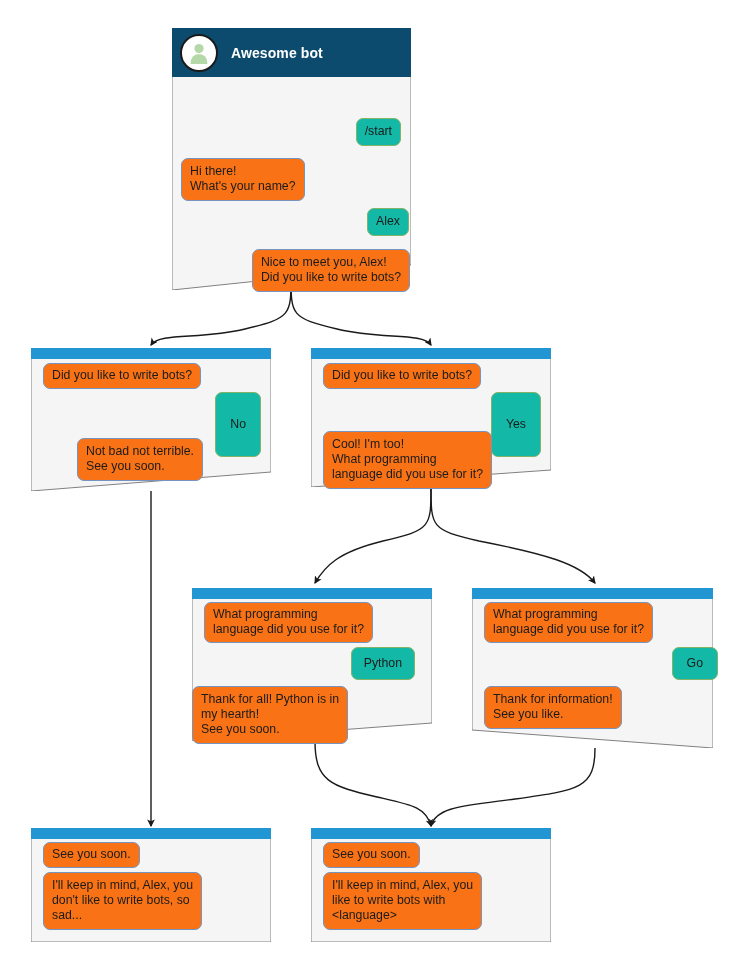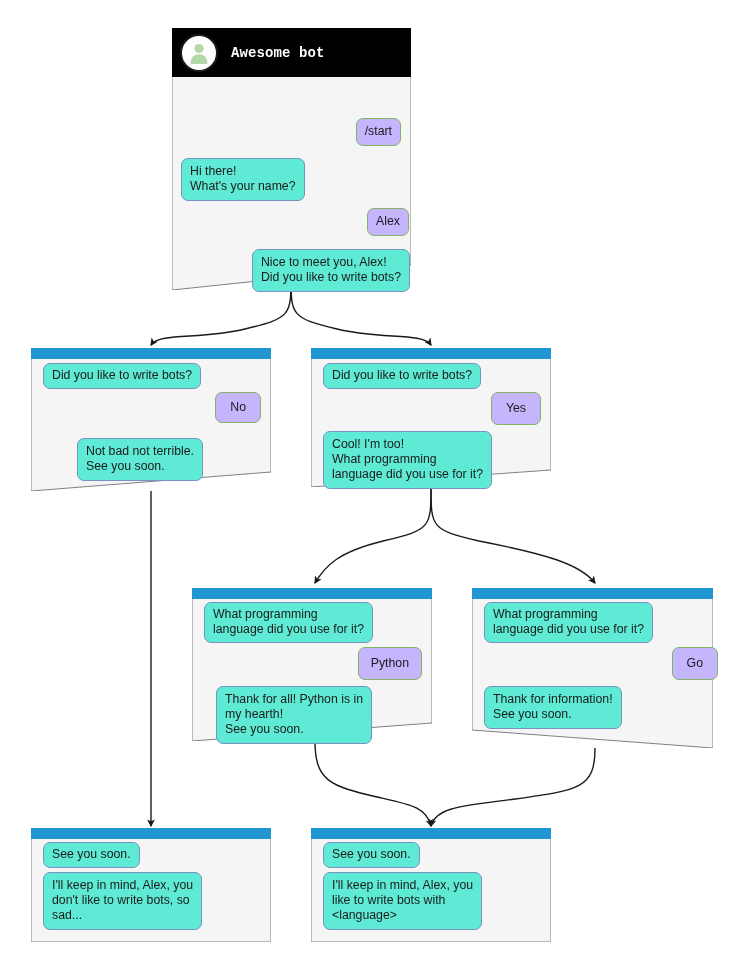--- a/index.html
+++ b/index.html
@@ -103,25 +103,25 @@
     box-sizing: border-box;
     border-radius: 7px;
     font-size: 12.3px;
     line-height: 15px;
     color: #1b1b1b;
     padding: 5px 8px 6px 8px;
     white-space: pre-line;
     display: inline-block;
   }
   .bubble.bot {
-    background: #5eead4;
+    background: #f97316;
     border: 1px solid #7594c0;
   }
   .bubble.user {
-    background: #c4b5fd;
+    background: #14b8a6;
     border: 1px solid #82b366;
     text-align: left;
   }
   .bubble.thin-pad {
     padding: 4px 8px 5px 8px;
   }
 </style>
 </head>
 <body>
 
@@ -144,21 +144,21 @@
 
     <path d="M 315 741 C 315 781, 330 786, 377 797 C 412 805, 426 807, 431 826" fill="none" stroke="#1a1a1a" stroke-width="1.4" marker-end="url(#arrow)"></path>
     <path d="M 595 748 C 595 788, 580 790, 515 799 C 462 806, 436 807, 431 826" fill="none" stroke="#1a1a1a" stroke-width="1.4" marker-end="url(#arrow)"></path>
   </svg>
 
   <div class="node" style="left:172px; top:28px; width:239px; height:262px;">
     <svg class="node-shape" viewBox="0 0 239 262" preserveAspectRatio="none">
       <path d="M 0 0 L 239 0 L 239 237 L 0 262 Z" fill="#f5f5f5" stroke="#808080" stroke-width="1"></path>
     </svg>
     <div class="node-inner">
-      <div class="node-header big" style="width:239px; background:#000000;font-family:Liberation Mono, monospace;">
+      <div class="node-header big" style="width:239px; background:#0c4a6e;">
         <span class="avatar">
           <svg width="26" height="26" viewBox="0 0 26 26">
             <circle cx="13" cy="8.6" r="4.6" fill="#b5d8a8"></circle>
             <path d="M 4.6 24 C 4.6 16.6, 8.4 14.2, 13 14.2 C 17.6 14.2, 21.4 16.6, 21.4 24 Z" fill="#b5d8a8"></path>
           </svg>
         </span>
         <span class="node-title">Awesome bot</span>
       </div>
 
       <div class="msg-row user" style="left:0; top:90px; width:229px;">
@@ -186,21 +186,21 @@
       <path d="M 0 0 L 240 0 L 240 124 L 0 143 Z" fill="#f5f5f5" stroke="#808080" stroke-width="1"></path>
     </svg>
     <div class="node-inner">
       <div class="node-header thin" style="width:240px; background:#2196d3;"></div>
 
       <div class="msg-row bot" style="left:12px; top:15px; width:226px;">
         <span class="bubble bot thin-pad">Did you like to write bots?</span>
       </div>
 
       <div class="msg-row user" style="left:0; top:44px; width:230px;">
-        <span class="bubble user" style="padding:7px 14px;">No</span>
+        <span class="bubble user" style="padding:24px 14px;">No</span>
       </div>
 
       <div class="msg-row bot" style="left:12px; top:90px; width:184px;padding-left:34px;">
         <span class="bubble bot">Not bad not terrible.
 See you soon.</span>
       </div>
     </div>
   </div>
 
   <div class="node" style="left:311px; top:348px; width:240px; height:139px;">
@@ -208,21 +208,21 @@
       <path d="M 0 0 L 240 0 L 240 122 L 0 139 Z" fill="#f5f5f5" stroke="#808080" stroke-width="1"></path>
     </svg>
     <div class="node-inner">
       <div class="node-header thin" style="width:240px; background:#2196d3;"></div>
 
       <div class="msg-row bot" style="left:12px; top:15px; width:226px;">
         <span class="bubble bot thin-pad">Did you like to write bots?</span>
       </div>
 
       <div class="msg-row user" style="left:0; top:44px; width:230px;">
-        <span class="bubble user" style="padding:8px 14px;">Yes</span>
+        <span class="bubble user" style="padding:24px 14px;">Yes</span>
       </div>
 
       <div class="msg-row bot" style="left:12px; top:83px; width:260px;">
         <span class="bubble bot">Cool! I'm too!
 What programming
 language did you use for it?</span>
       </div>
     </div>
   </div>
 
@@ -231,25 +231,25 @@
       <path d="M 0 0 L 240 0 L 240 135 L 0 153 Z" fill="#f5f5f5" stroke="#808080" stroke-width="1"></path>
     </svg>
     <div class="node-inner">
       <div class="node-header thin" style="width:240px; background:#2196d3;"></div>
 
       <div class="msg-row bot" style="left:12px; top:14px; width:226px;">
         <span class="bubble bot thin-pad">What programming
 language did you use for it?</span>
       </div>
 
-      <div class="msg-row user" style="left:0; top:59px; width:230px;">
+      <div class="msg-row user" style="left:12px; top:59px; width:211px;">
         <span class="bubble user" style="padding:8px 12px;">Python</span>
       </div>
 
-      <div class="msg-row bot" style="left:24px; top:98px; width:226px;">
+      <div class="msg-row bot" style="left:0; top:98px; width:226px;">
         <span class="bubble bot">Thank for all! Python is in
 my hearth!
 See you soon.</span>
       </div>
     </div>
   </div>
 
   <div class="node" style="left:472px; top:588px; width:241px; height:160px;">
     <svg class="node-shape" viewBox="0 0 241 160" preserveAspectRatio="none">
       <path d="M 0 0 L 241 0 L 241 160 L 0 142 Z" fill="#f5f5f5" stroke="#808080" stroke-width="1"></path>
@@ -261,21 +261,21 @@
         <span class="bubble bot thin-pad">What programming
 language did you use for it?</span>
       </div>
 
       <div class="msg-row user" style="left:0; top:59px; width:246px;">
         <span class="bubble user" style="padding:8px 14px;">Go</span>
       </div>
 
       <div class="msg-row bot" style="left:12px; top:98px; width:227px;">
         <span class="bubble bot">Thank for information!
-See you soon.</span>
+See you like.</span>
       </div>
     </div>
   </div>
 
   <div class="node" style="left:31px; top:828px; width:240px; height:114px;">
     <svg class="node-shape" viewBox="0 0 240 114" preserveAspectRatio="none">
       <path d="M 0 0 L 240 0 L 240 114 L 0 114 Z" fill="#f5f5f5" stroke="#808080" stroke-width="1"></path>
     </svg>
     <div class="node-inner">
       <div class="node-header thin" style="width:240px; background:#2196d3;"></div>

